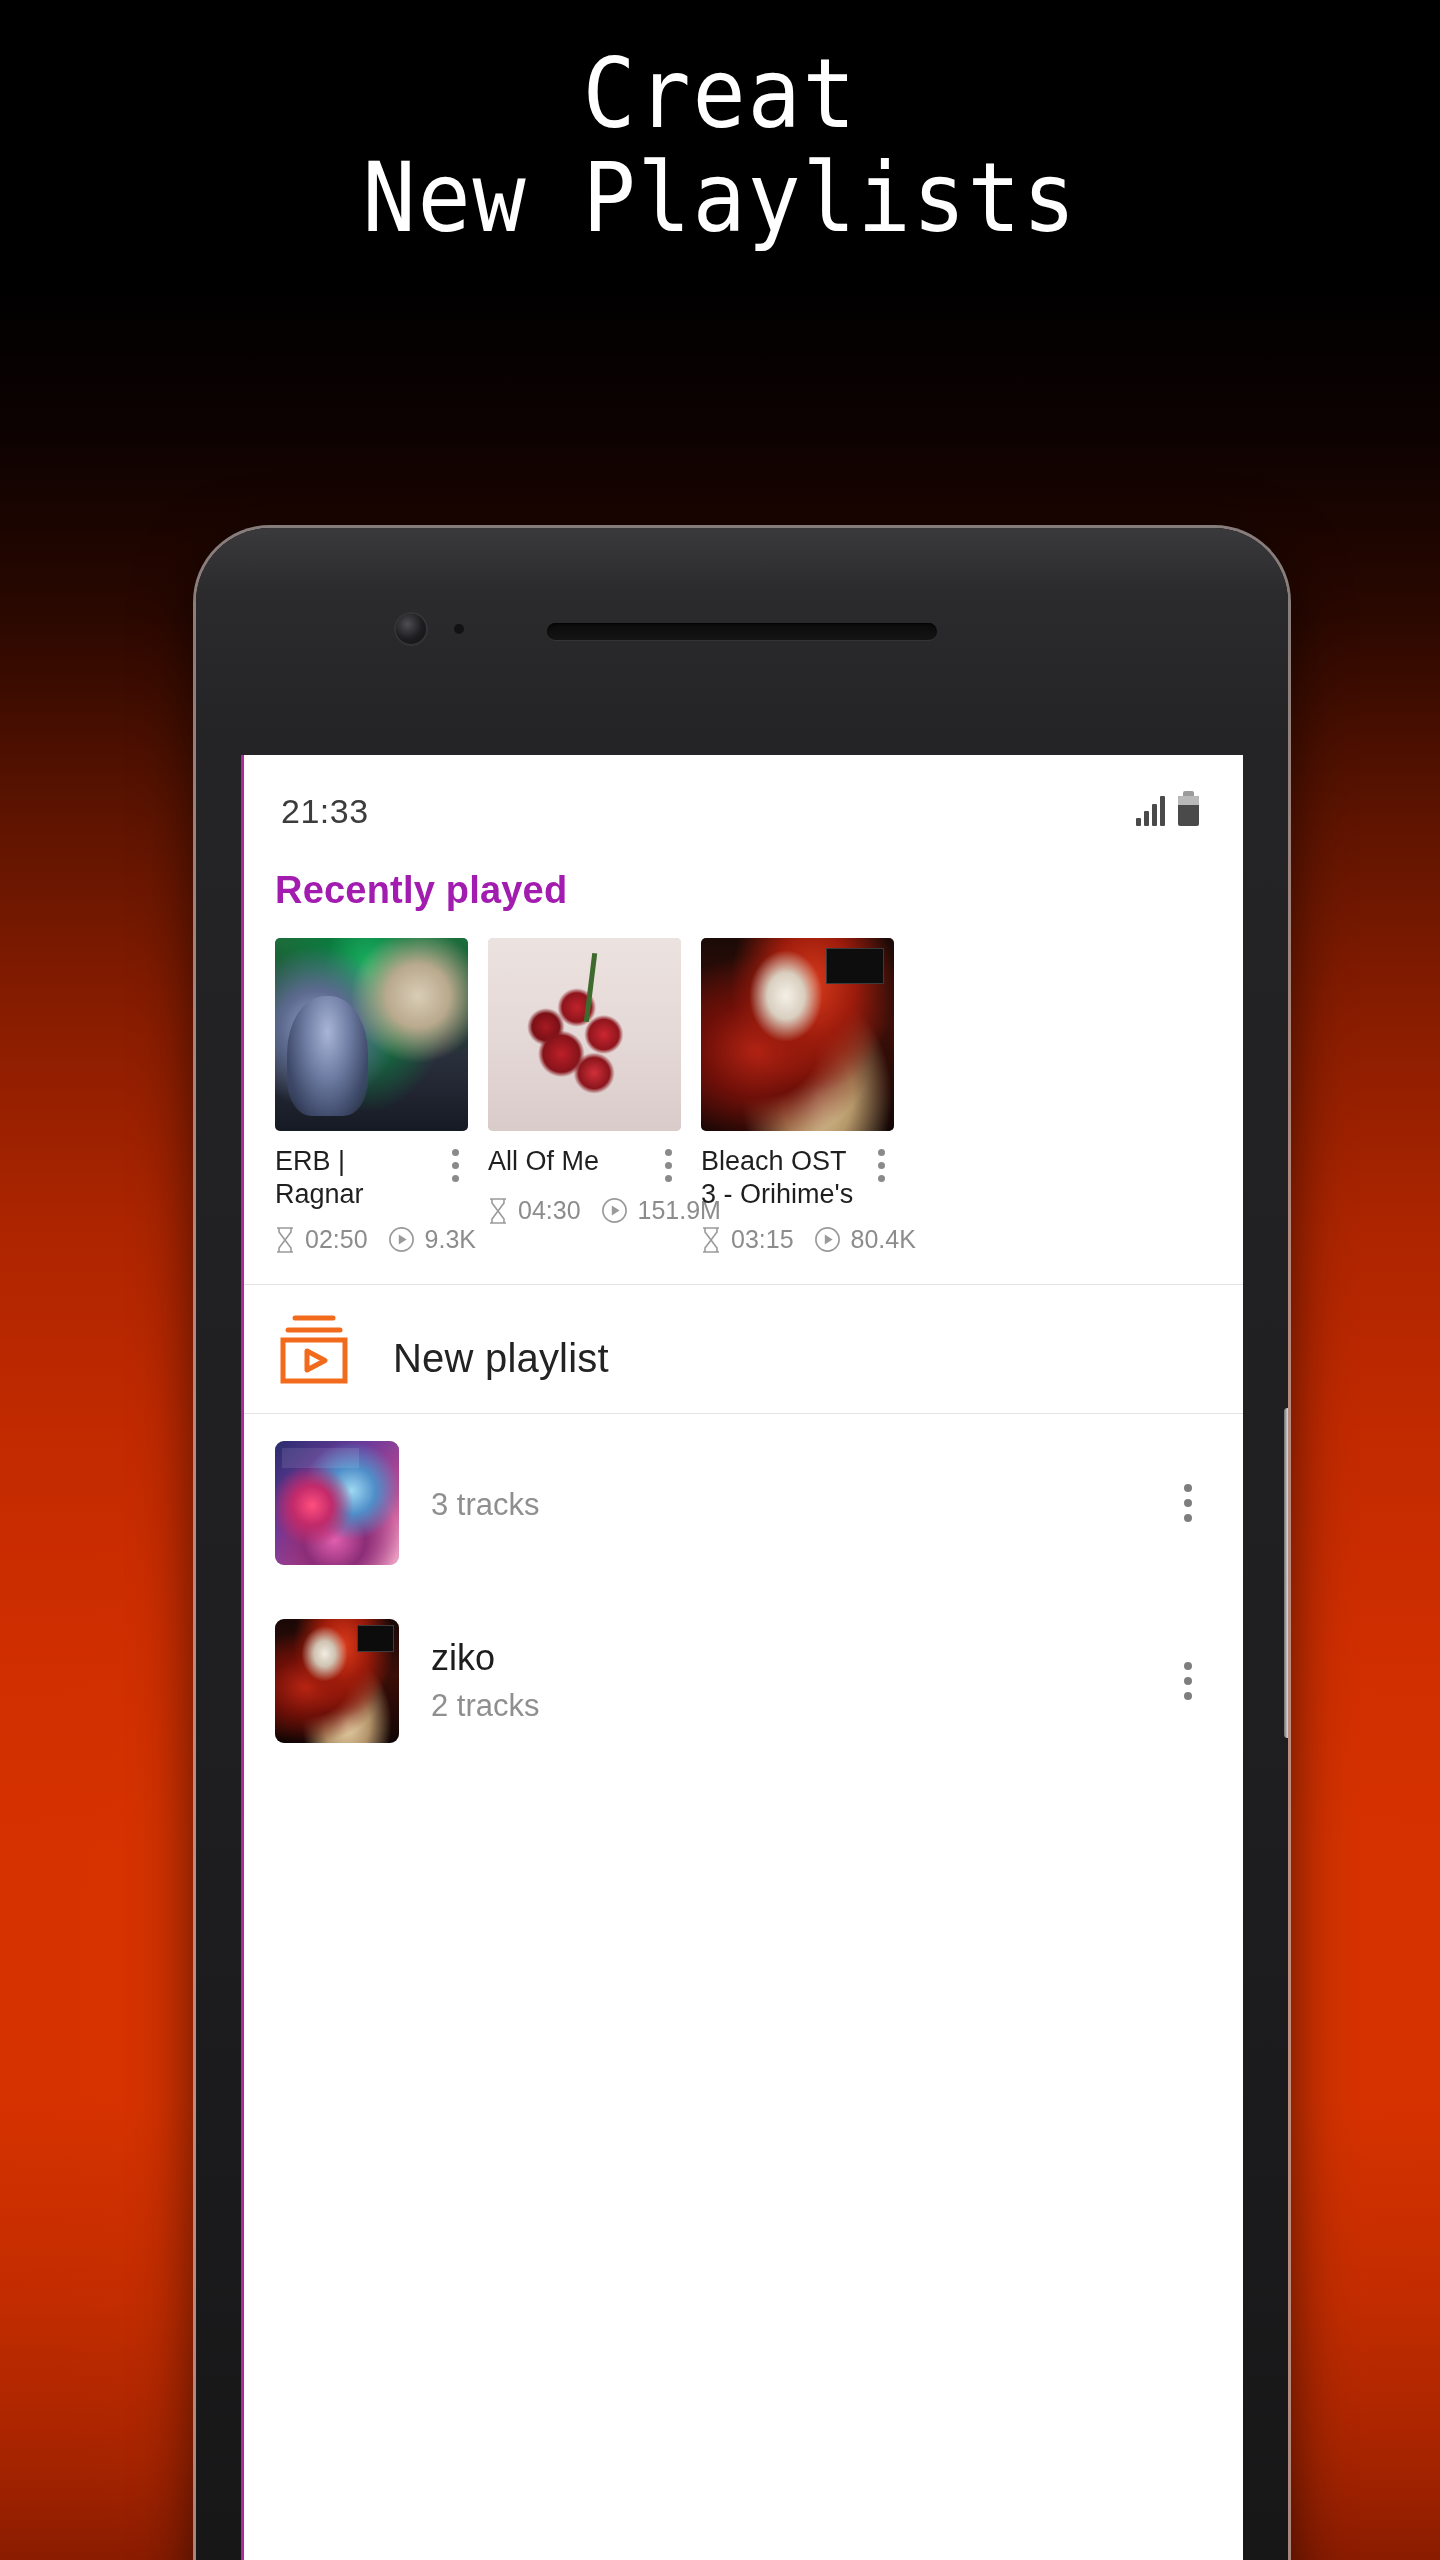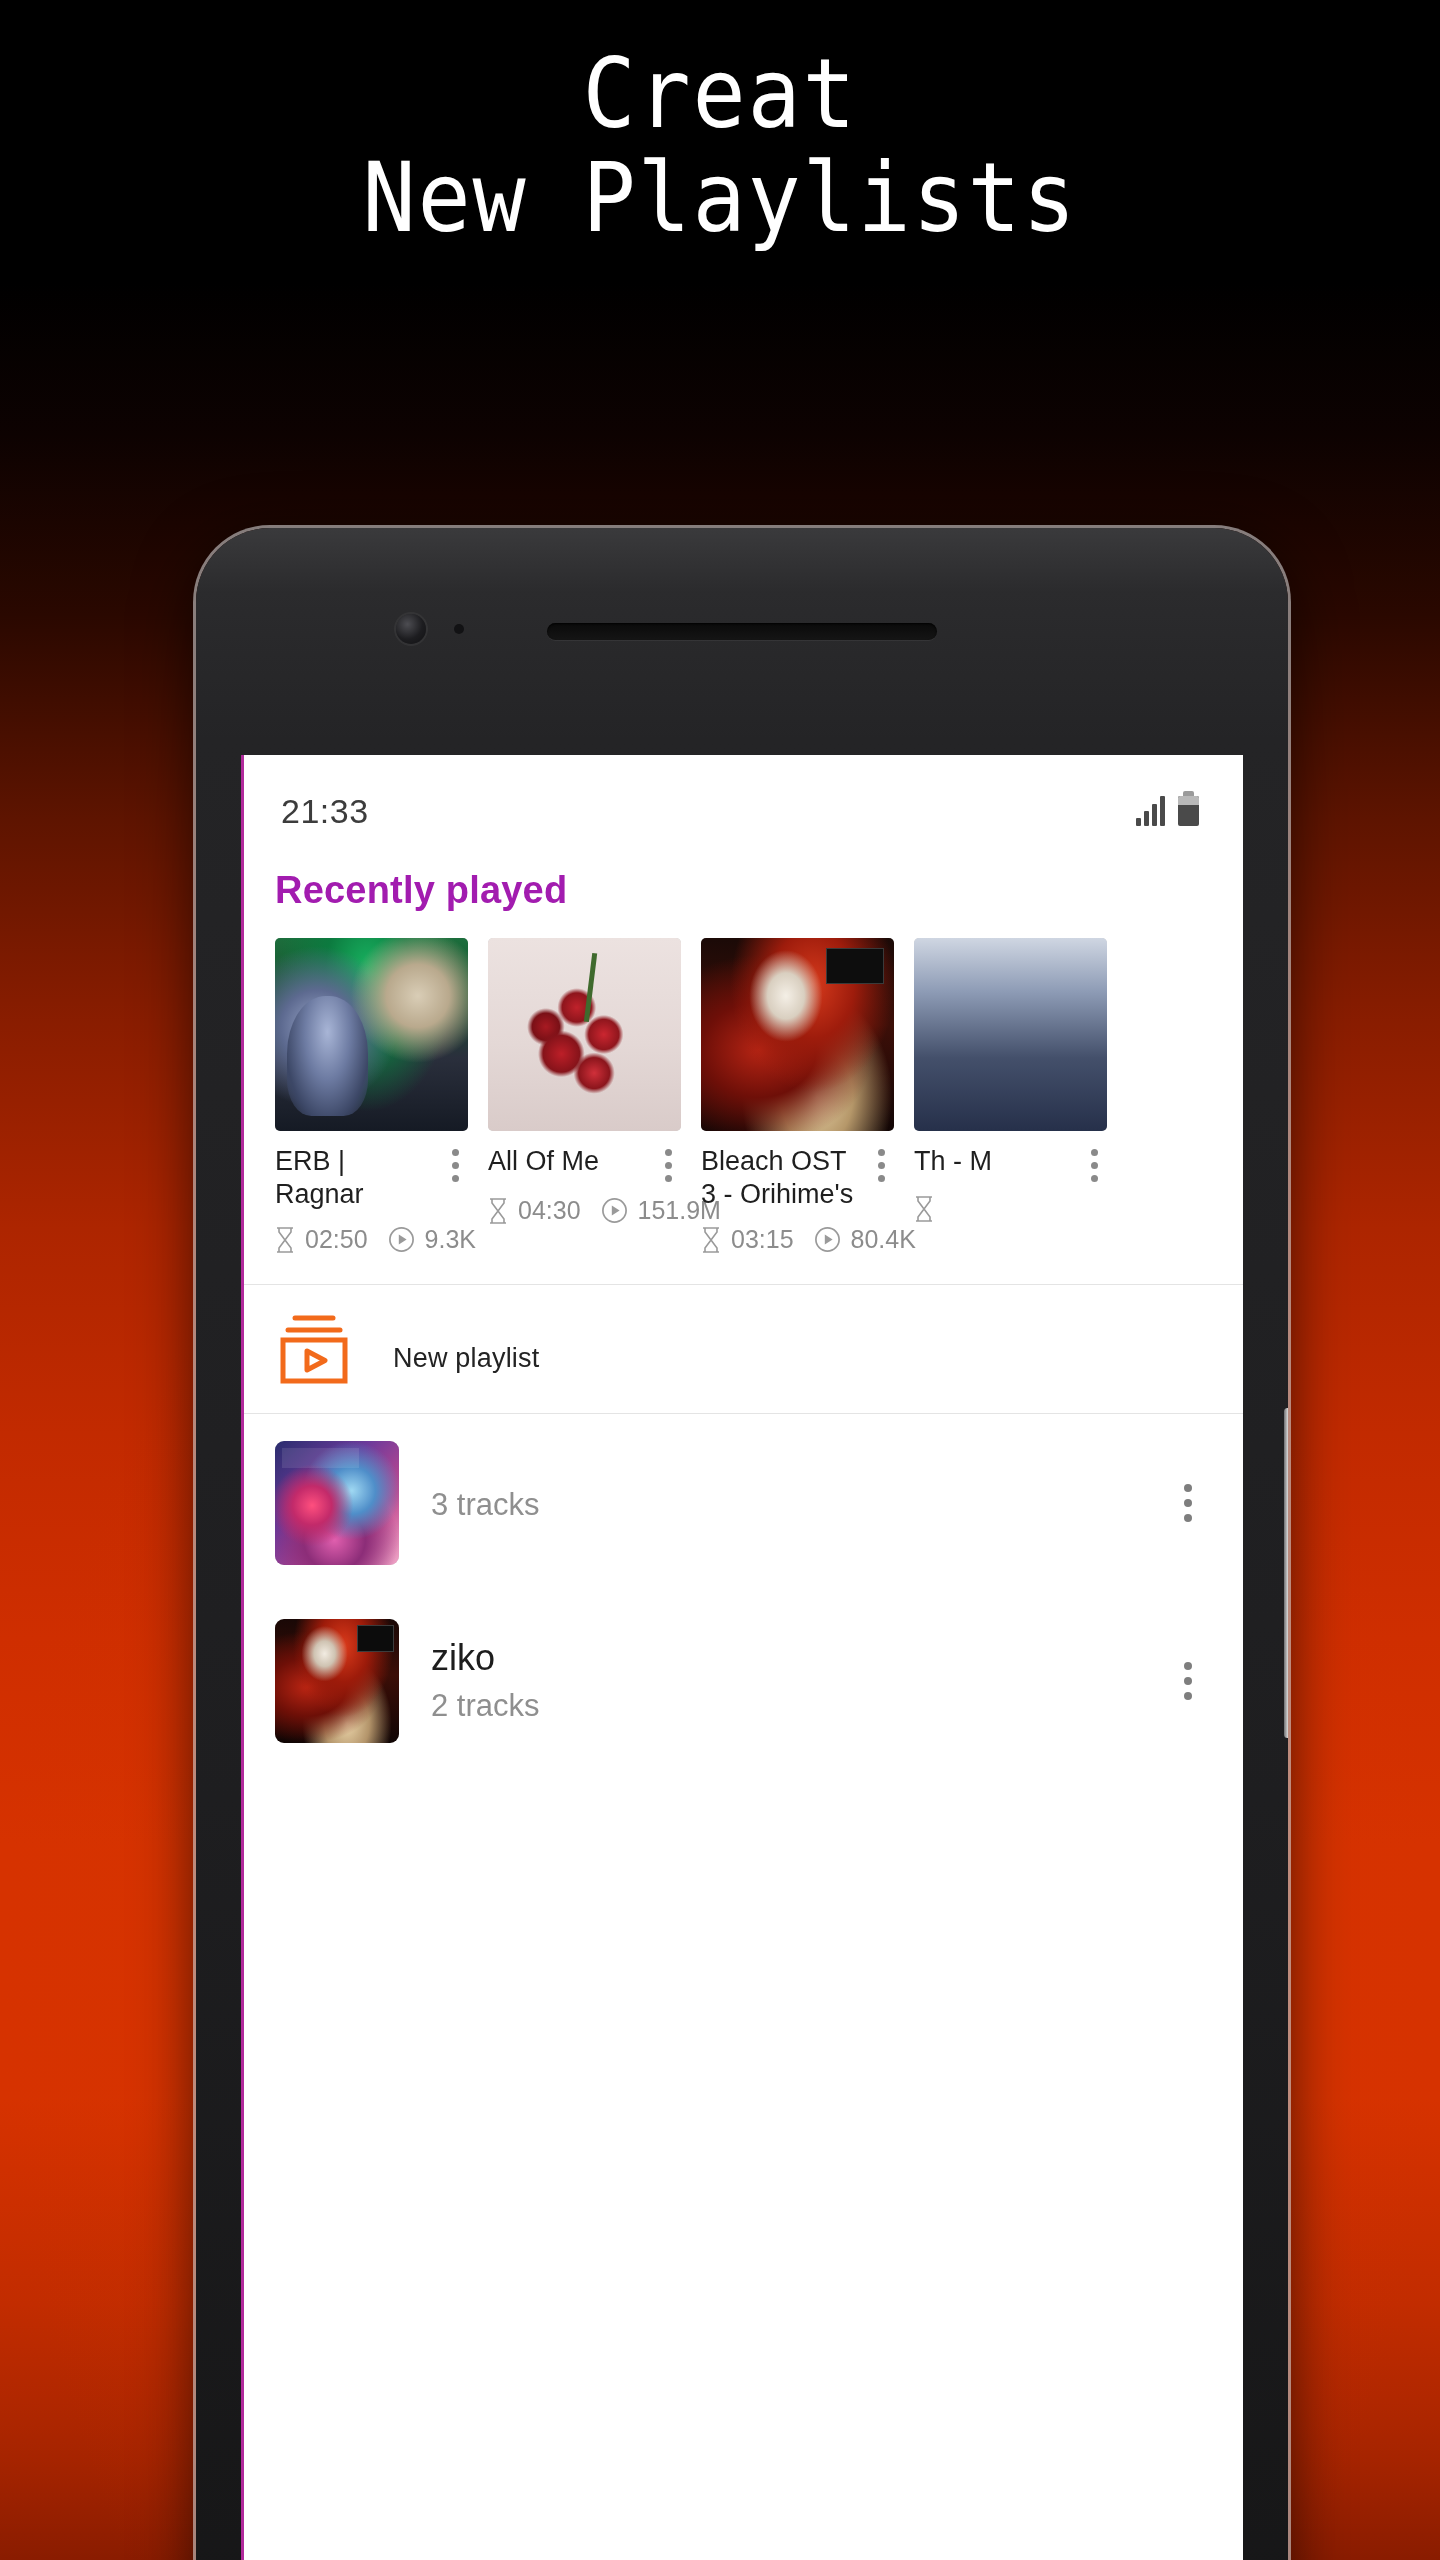--- a/index.html
+++ b/index.html
@@ -220,21 +220,21 @@
   .divider { height: 1px; background: #e4e4e4; margin: 30px 0 0 0; }
 
   
   .new-playlist-row {
     display: flex; align-items: center;
     height: 128px;
     padding-left: 34px;
     gap: 40px;
   }
   .np-icon { width: 78px; height: 72px; position: relative; flex: 0 0 auto; }
-  .np-label { font-size: 27px; color: #232323; letter-spacing: 0.2px; margin-top: 19px; }
+  .np-label { font-size: 40px; color: #232323; letter-spacing: 0.2px; margin-top: 19px; }
 
   
   .playlist-row {
     display: flex; align-items: center;
     height: 178px;
     padding: 0 40px 0 34px;
   }
   .pl-thumb {
     width: 124px; height: 124px;
     border-radius: 9px;
@@ -446,41 +446,20 @@
           <div class="grp">
             <svg class="icon-play-circle" viewBox="0 0 27 27">
               <circle cx="13.5" cy="13.5" r="11.6" fill="none" stroke="#9a9a9a" stroke-width="1.7"></circle>
               <path d="M10.8 8.4 L18.6 13.5 L10.8 18.6 Z" fill="#9a9a9a"></path>
             </svg>
             <span>80.4K</span>
           </div>
         </div>
       </div>
 
-      <div class="rp-card">
-        <div class="rp-thumb">
-          <div class="art-partial"></div>
-        </div>
-        <div class="rp-meta">
-          <div class="rp-title">Th - M</div>
-          <div class="kebab">
-              <span></span>
-              <span></span>
-              <span></span>
-            </div>
-        </div>
-        <div class="rp-stats">
-          <div class="grp">
-            <svg class="icon-hourglass" viewBox="0 0 20 26">
-              <path d="M2 1h16M2 25h16M4 1v4l6 8-6 8v4M16 1v4l-6 8 6 8v4" fill="none" stroke="#9a9a9a" stroke-width="1.6"></path>
-            </svg>
-            <span></span>
-          </div>
-        </div>
-      </div>
 
     </div>
 
     <div class="divider"></div>
 
     <div class="new-playlist-row">
       <div class="np-icon">
         <svg viewBox="0 0 78 72" width="78" height="72">
           <line x1="20" y1="5" x2="58" y2="5" stroke="#f26a1b" stroke-width="5" stroke-linecap="round"></line>
           <line x1="13" y1="17" x2="65" y2="17" stroke="#f26a1b" stroke-width="5" stroke-linecap="round"></line>

